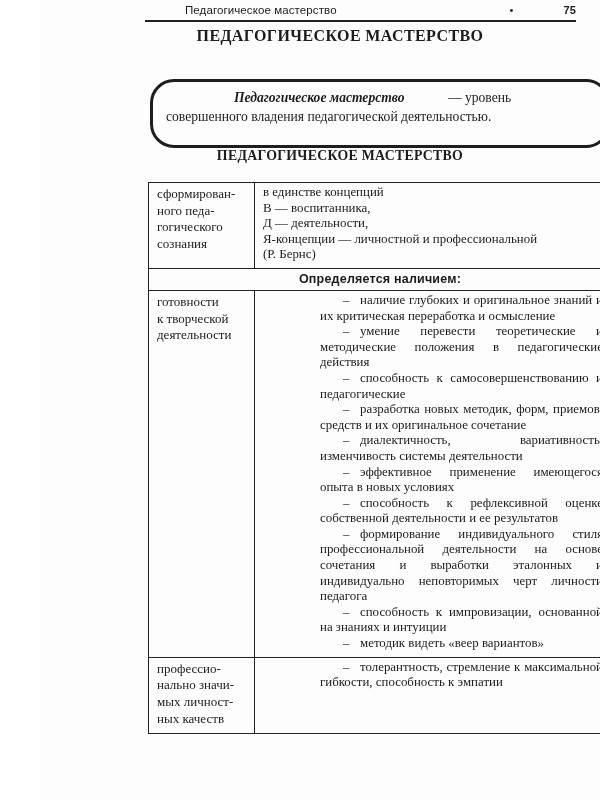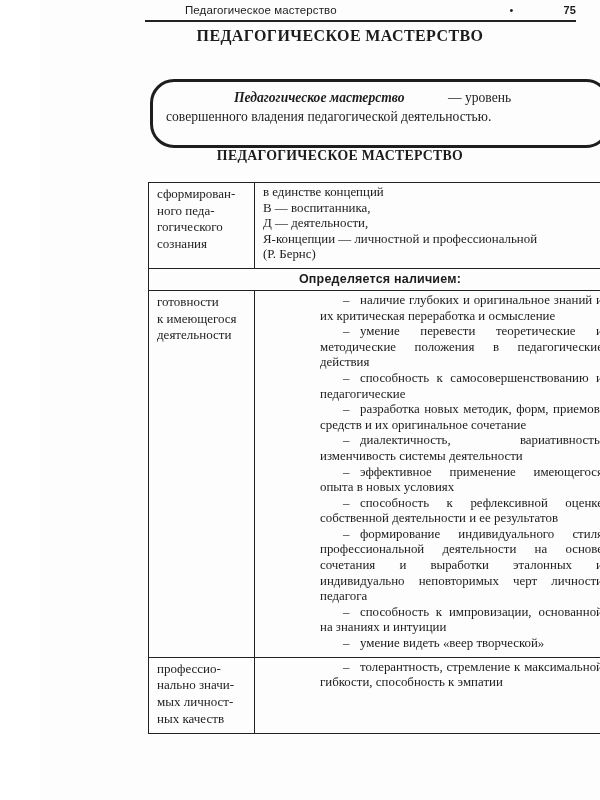--- a/index.html
+++ b/index.html
@@ -130,33 +130,33 @@
 В — воспитанника,
 Д — деятельности,
 Я-концепции — личностной и профессиональной
 (Р. Бернс)</td>
     </tr>
     <tr>
       <th colspan="2">Определяется наличием:</th>
     </tr>
     <tr>
       <td class="label-cell">готовности
-к имеющегося
+к творческой
 деятельности</td>
       <td class="content-cell">
             <div class="dash-item"><span class="dash">–</span><span>наличие глубоких и оригинальное знаний и их критическая переработка и осмысление</span></div>
             <div class="dash-item"><span class="dash">–</span><span>умение перевести теоретические и методические положения в педагогические действия</span></div>
             <div class="dash-item"><span class="dash">–</span><span>способность к самосовершенствованию и педагогические</span></div>
             <div class="dash-item"><span class="dash">–</span><span>разработка новых методик, форм, приемов, средств и их оригинальное сочетание</span></div>
             <div class="dash-item"><span class="dash">–</span><span>диалектичность, вариативность, изменчивость системы деятельности</span></div>
             <div class="dash-item"><span class="dash">–</span><span>эффективное применение имеющегося опыта в новых условиях</span></div>
             <div class="dash-item"><span class="dash">–</span><span>способность к рефлексивной оценке собственной деятельности и ее результатов</span></div>
             <div class="dash-item"><span class="dash">–</span><span>формирование индивидуального стиля профессиональной деятельности на основе сочетания и выработки эталонных и индивидуально неповторимых черт личности педагога</span></div>
             <div class="dash-item"><span class="dash">–</span><span>способность к импровизации, основанной на знаниях и интуиции</span></div>
-            <div class="dash-item"><span class="dash">–</span><span>умение видеть «веер творческой»</span></div>
+            <div class="dash-item"><span class="dash">–</span><span>методик видеть «веер вариантов»</span></div>
           </td>
     </tr>
     <tr>
       <td class="label-cell">профессио-
 нально значи-
 мых личност-
 ных качеств</td>
       <td class="content-cell">
             <div class="dash-item"><span class="dash">–</span><span>толерантность, стремление к максимальной гибкости, способность к эмпатии</span></div>
           </td>

